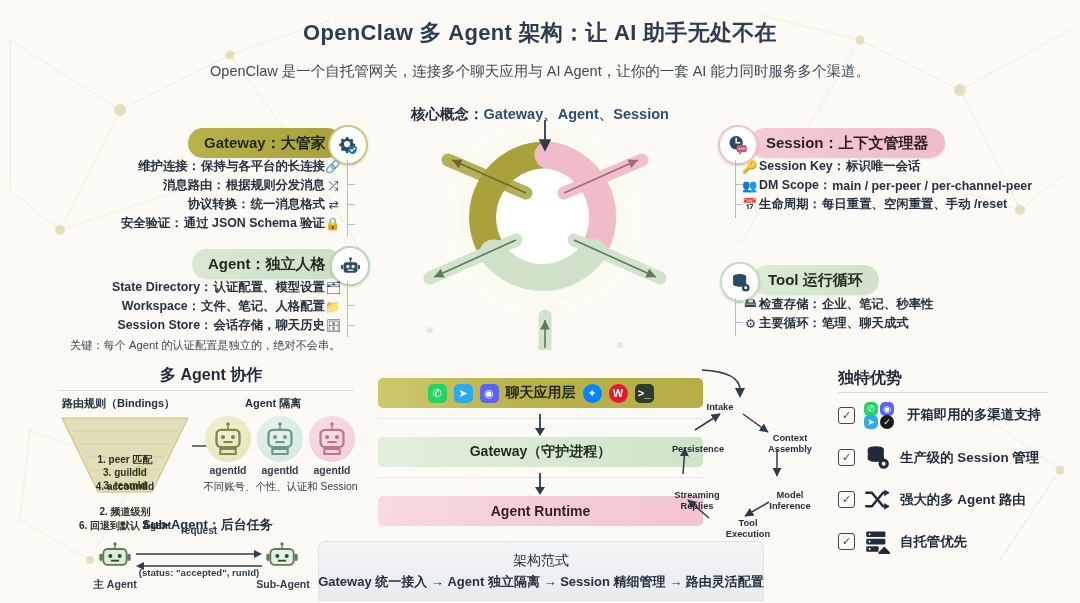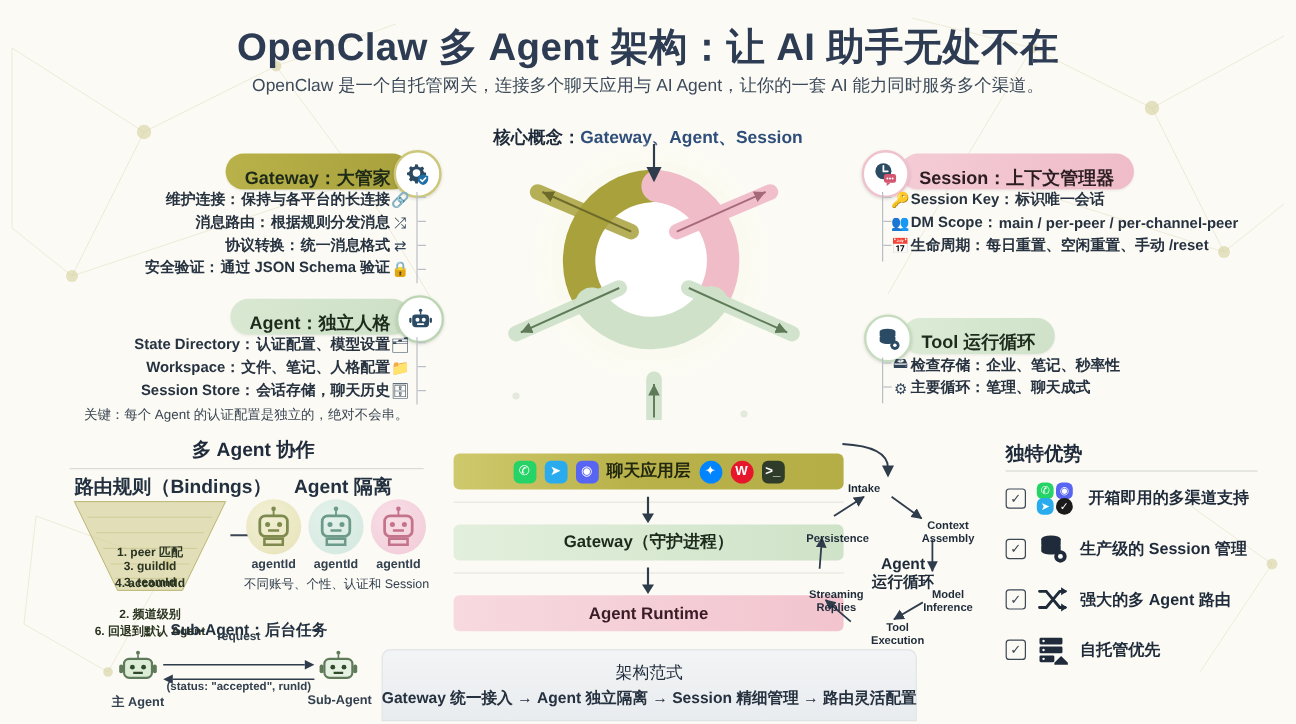--- a/index.html
+++ b/index.html
@@ -9,21 +9,21 @@
     font-family:"Liberation Sans","DejaVu Sans",sans-serif;
     color:#26303a;
   }
   
   .bg-net{position:absolute;inset:0;z-index:0;pointer-events:none;}
   .stage{position:absolute;inset:0;z-index:2;}
 
   
   .title{
     position:absolute;left:0;right:0;top:18px;text-align:center;
-    font-size:32px;font-weight:bold;color:#2d3c53;letter-spacing:.3px;
+    font-size:22px;font-weight:bold;color:#2d3c53;letter-spacing:.3px;
   }
   .subtitle{
     position:absolute;left:0;right:0;top:62px;text-align:center;
     font-size:14.5px;color:#3c4a5a;
   }
   .core-line{
     position:absolute;left:0;right:0;top:105px;text-align:center;
     font-size:14.5px;font-weight:bold;color:#2d3c53;
   }
   .core-line .cc-k{color:#1f2b3a;}
@@ -32,21 +32,21 @@
   
   .ring-wrap{position:absolute;left:460px;top:135px;width:165px;height:165px;}
   .ring-glow{
     position:absolute;inset:-16px;border-radius:50%;
     background:radial-gradient(circle at 50% 50%, #ffffff 34%, #fdfcf2 56%, rgba(253,252,242,0) 74%);
   }
   .arrow-spoke{position:absolute;z-index:1;}
 
   
   .pill{
-    position:absolute;display:flex;align-items:flex-end;
+    position:absolute;display:flex;align-items:center;
     height:30px;border-radius:16px;padding:0 16px;
     font-size:15px;font-weight:bold;color:#1d2733;white-space:nowrap;
     box-shadow:0 1px 2px rgba(0,0,0,.07);
   }
   .pill.gw{background:linear-gradient(100deg,#b9b24a,#a8a13c);color:#1e2a18;}
   .pill.ag{background:linear-gradient(100deg,#d9e8d2,#cde0c6);color:#1d2b1c;}
   .pill.se{background:linear-gradient(100deg,#f4ccd5,#efbcc8);color:#2b1d22;}
   .pill.to{background:linear-gradient(100deg,#dcebd6,#cfe2c9);color:#1d2b1c;}
 
   .pill-badge{
@@ -66,21 +66,21 @@
   .blk .lbl{font-weight:bold;}
   .blk .ico{width:17px;text-align:center;flex:0 0 17px;color:#2f4257;}
   .blk .txt{margin-left:1px;font-weight:bold;}
   .note{position:absolute;font-size:11.2px;color:#3b4654;white-space:nowrap;}
 
   .tick{position:absolute;border-left:1px solid #b9bfc6;}
   .tick i{position:absolute;left:0;width:7px;border-top:1px solid #b9bfc6;display:block;}
 
   
   .sec-title{position:absolute;font-size:16px;font-weight:bold;color:#1f2b3a;}
-  .sub-h{position:absolute;font-size:16px;font-weight:bold;color:#22303f;white-space:nowrap;}
+  .sub-h{position:absolute;font-size:11px;font-weight:bold;color:#22303f;white-space:nowrap;}
   .funnel-row{
     position:absolute;display:flex;align-items:center;justify-content:center;
     font-size:10px;font-weight:bold;color:#2a3420;white-space:nowrap;margin-top:36px;
   }
   .cap{position:absolute;font-size:10.4px;color:#33404e;white-space:nowrap;text-align:center;}
   .agent-circle{position:absolute;width:46px;height:46px;border-radius:50%;}
   .ac1{background:radial-gradient(circle at 38% 32%,#f2f0d4,#e6e2b8);}
   .ac2{background:radial-gradient(circle at 38% 32%,#e4f2ec,#d2e8df);}
   .ac3{background:radial-gradient(circle at 38% 32%,#f8dee6,#f1cbd8);}
 
@@ -503,24 +503,20 @@
           <path d="M0,0 L6,3 L0,6Z" fill="#2f3c4c"></path>
         </marker>
       </defs>
   </svg>
   <div class="loop-lbl" style="left:720px;top:402px;transform:translateX(-50%);">Intake</div>
   <div class="loop-lbl" style="left:790px;top:433px;transform:translateX(-50%);white-space:normal;width:56px;">Context Assembly</div>
   <div class="loop-lbl" style="left:790px;top:490px;transform:translateX(-50%);white-space:normal;width:56px;">Model Inference</div>
   <div class="loop-lbl" style="left:748px;top:518px;transform:translateX(-50%);white-space:normal;width:52px;">Tool Execution</div>
   <div class="loop-lbl" style="left:697px;top:490px;transform:translateX(-50%);white-space:normal;width:56px;">Streaming Replies</div>
   <div class="loop-lbl" style="left:698px;top:444px;transform:translateX(-50%);">Persistence</div>
-  <div class="loop-center" style="left:705px;top:462px;width:95px;">
-    <div>Agent</div>
-    <div>运行循环</div>
-  </div>
   <svg style="position:absolute;left:700px;top:368px;" width="100" height="34">
     <path d="M2 2 Q40 4 40 22" stroke="#2f3c4c" stroke-width="1.5" fill="none"></path>
     <path d="M35 20 L40 30 L45 20Z" fill="#2f3c4c"></path>
   </svg>
 
   <div class="adv-title">独特优势</div>
   <div class="adv-rule"></div>
   <div class="adv-item" style="top:402px;">
     <span class="chk">✓</span>
     <span style="width:34px;height:26px;position:relative;display:inline-block;">

